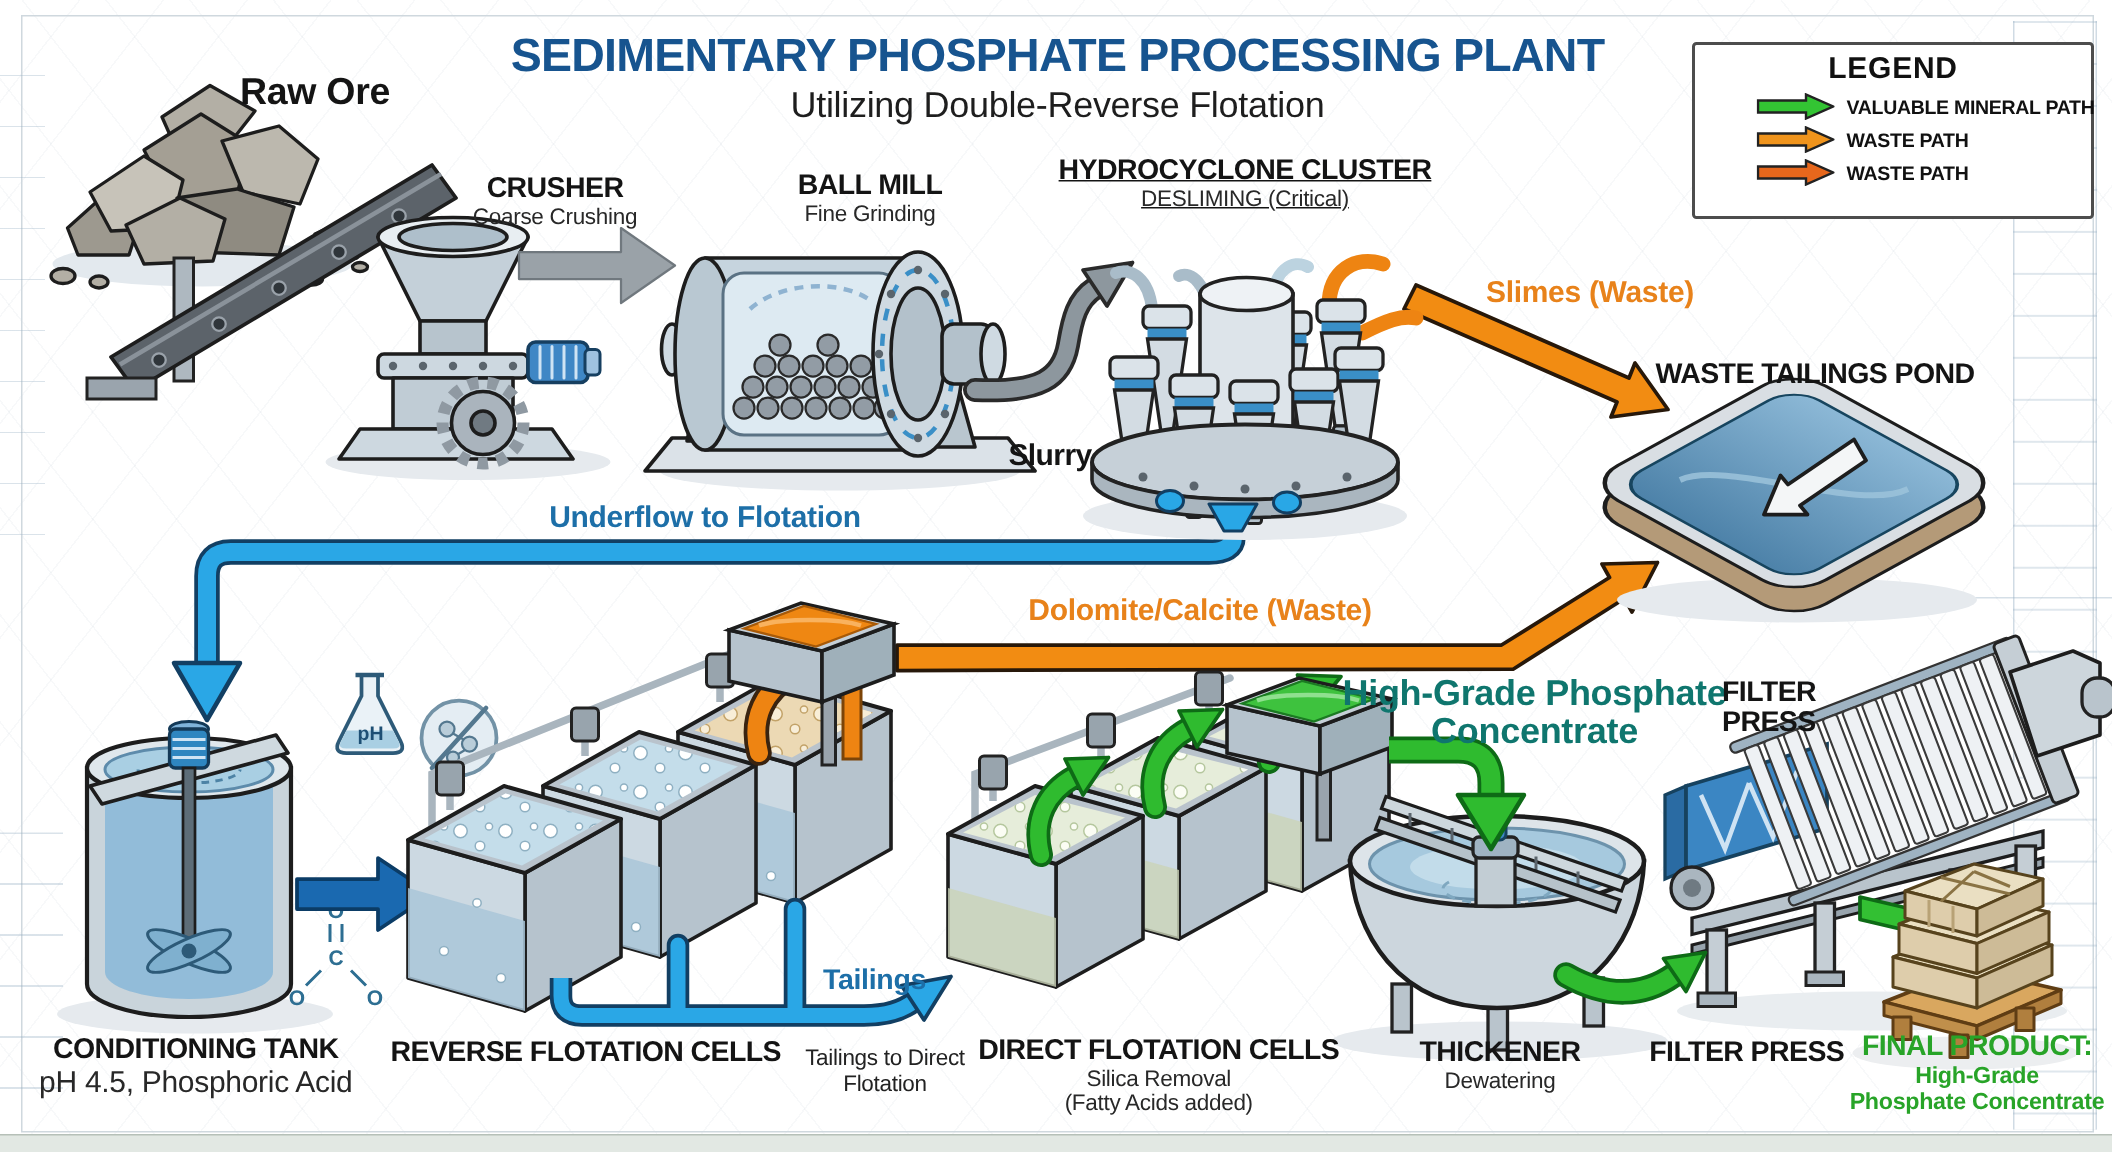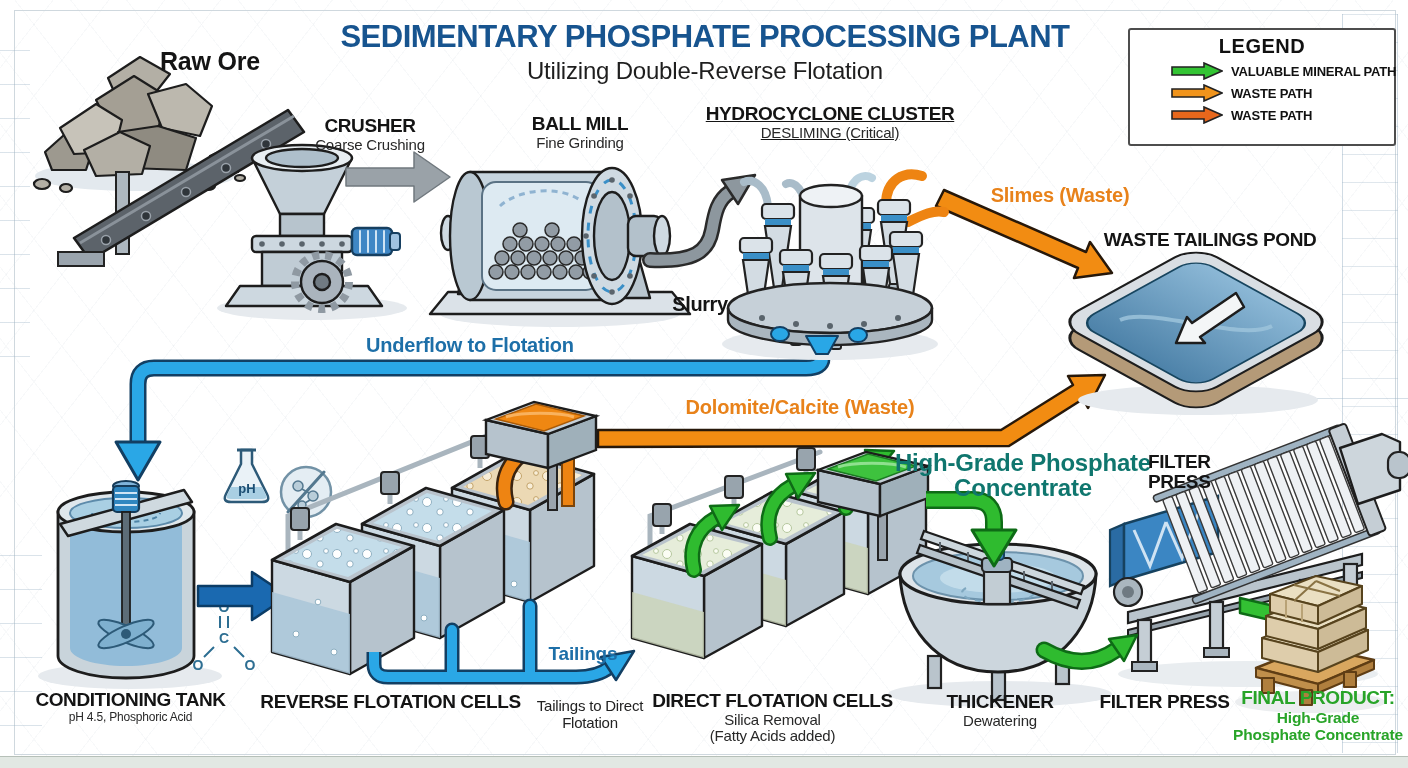--- a/index.html
+++ b/index.html
@@ -516,29 +516,29 @@
 
   <div class="lbl" style="left:695px;top:104px;width:270px;text-decoration:underline;">
     <div class="nt">HYDROCYCLONE CLUSTER</div>
     <div class="ns">DESLIMING (Critical)</div>
   </div>
 
   <div class="lbl nt" style="left:655px;top:293px;width:90px;font-size:20px;">Slurry</div>
 
   <div class="lbl floworange" style="left:975px;top:184px;width:170px;">Slimes (Waste)</div>
 
-  <div class="lbl nt" style="left:1095px;top:230px;width:230px;">WASTE TAILINGS POND</div>
+  <div class="lbl nt" style="left:1095px;top:240px;width:230px;">WASTE TAILINGS POND</div>
 
   <div class="lbl flowb" style="left:355px;top:334px;width:230px;">Underflow to Flotation</div>
 
   <div class="lbl floworange" style="left:675px;top:396px;width:250px;">Dolomite/Calcite (Waste)</div>
 
   <div class="lbl" style="left:18px;top:690px;width:225px;text-align:center;">
     <div class="nt">CONDITIONING TANK</div>
-    <div class="ns" style="font-size:12px;">pH 4.5, Phosphoric Acid</div>
+    <div class="ns" style="font-size:20px;">pH 4.5, Phosphoric Acid</div>
   </div>
 
   <div class="lbl" style="left:258px;top:692px;width:265px;">
     <div class="nt">REVERSE FLOTATION CELLS</div>
   </div>
 
   <div class="lbl flowb" style="left:528px;top:644px;width:110px;font-size:19px;">Tailings</div>
 
   <div class="lbl wrap" style="left:515px;top:697px;width:150px;font-size:15px;line-height:1.15;color:#222;">Tailings to Direct Flotation</div>
 

